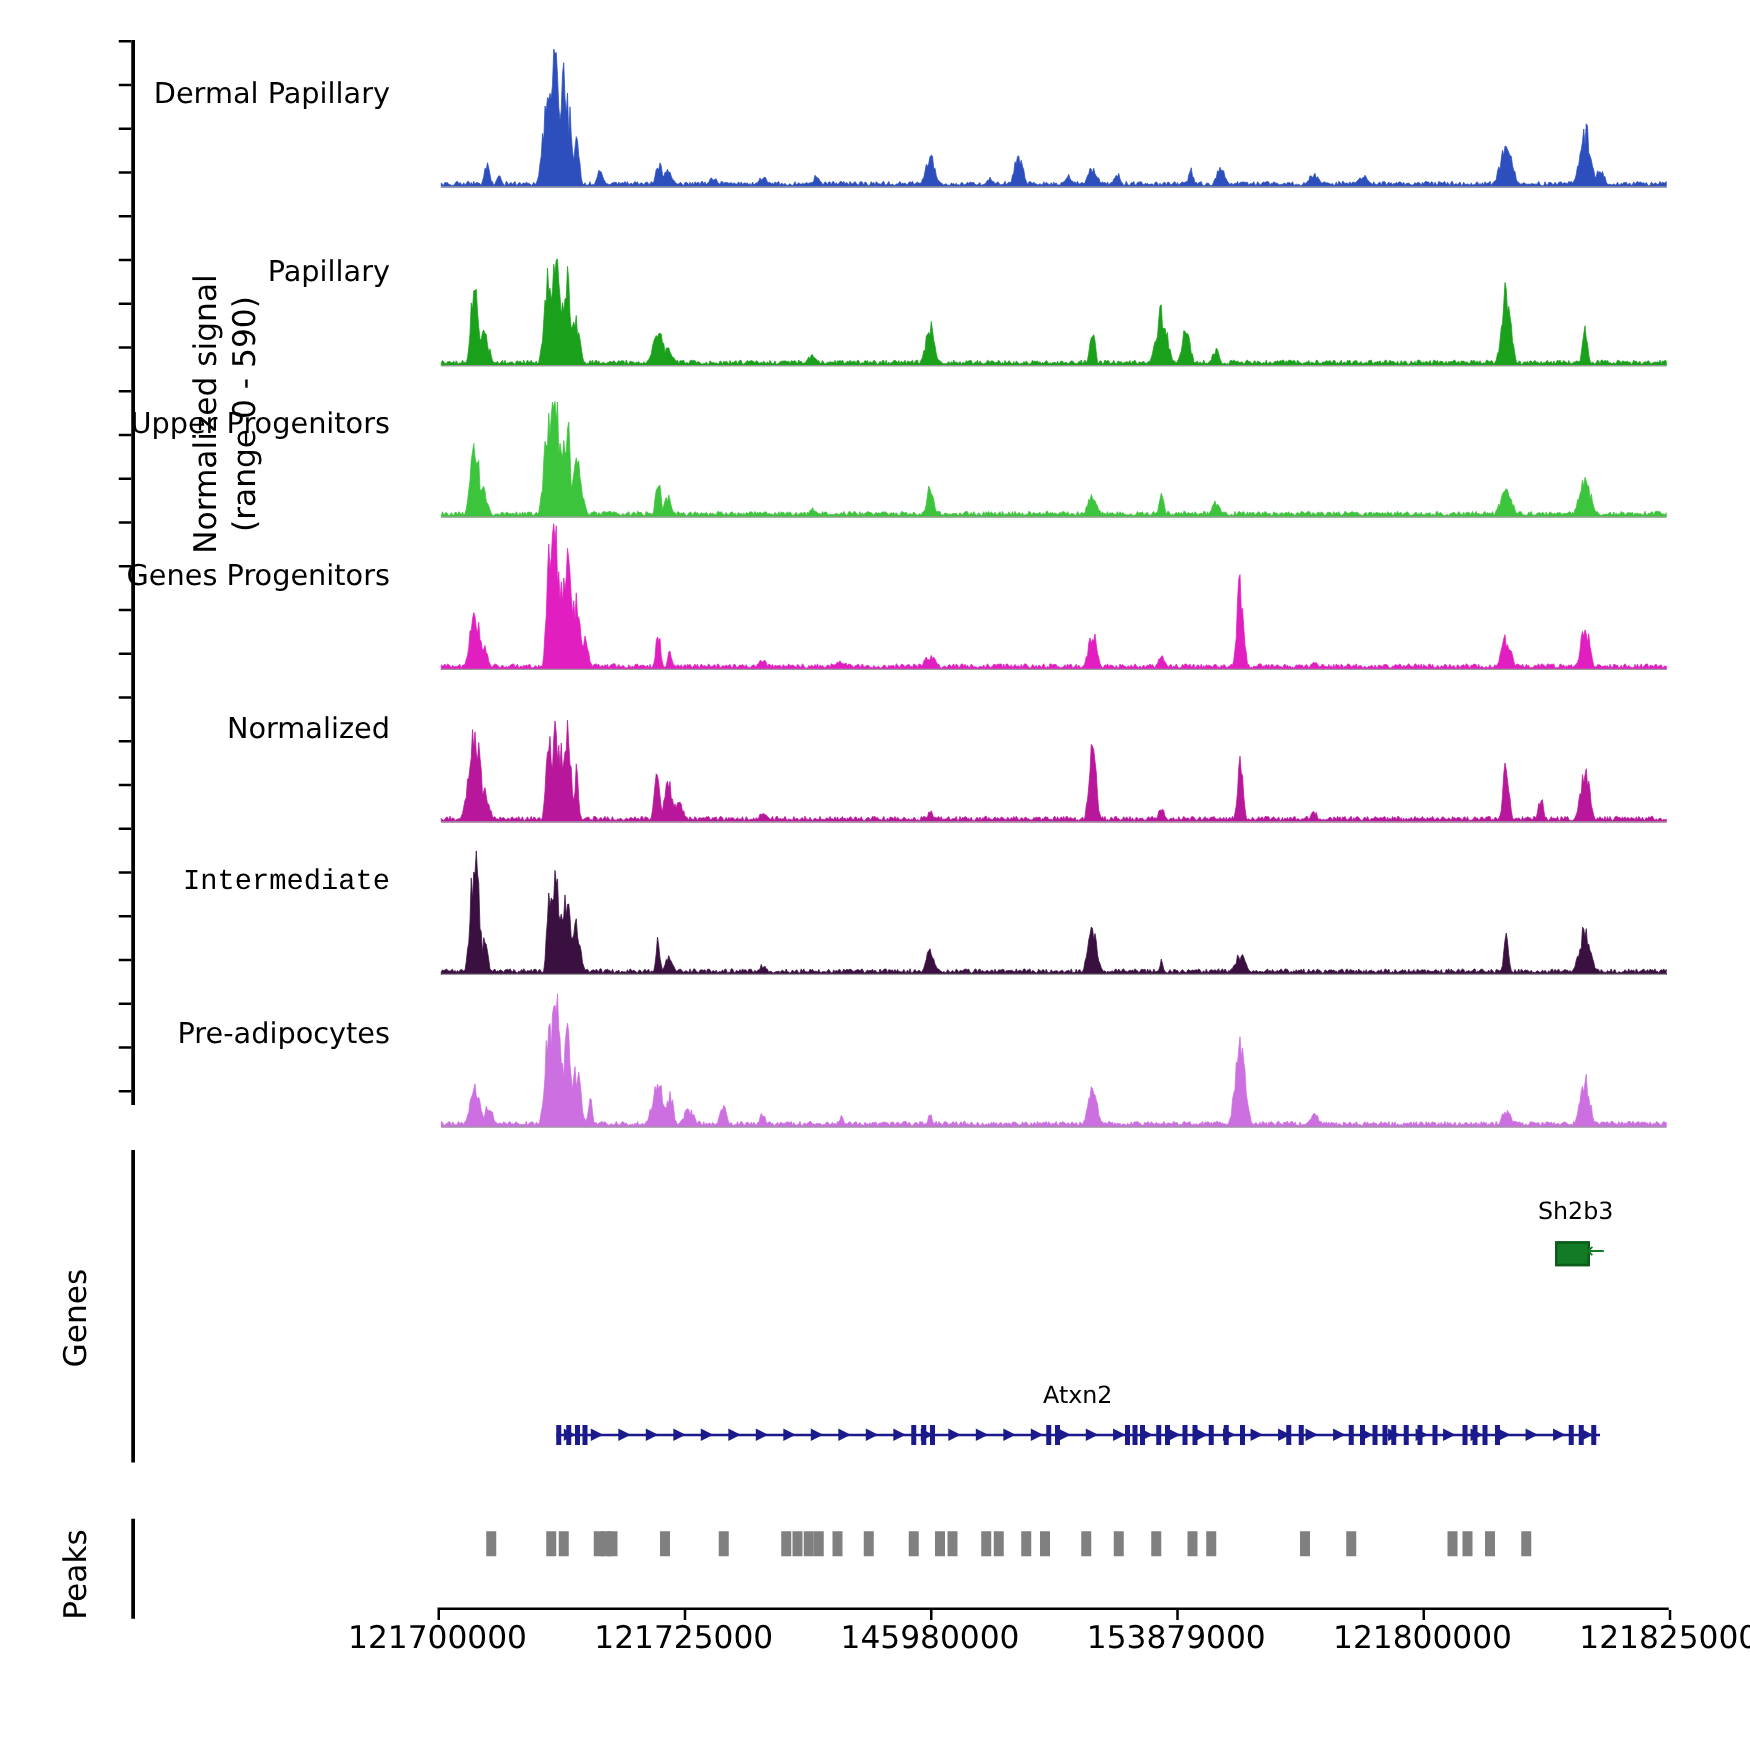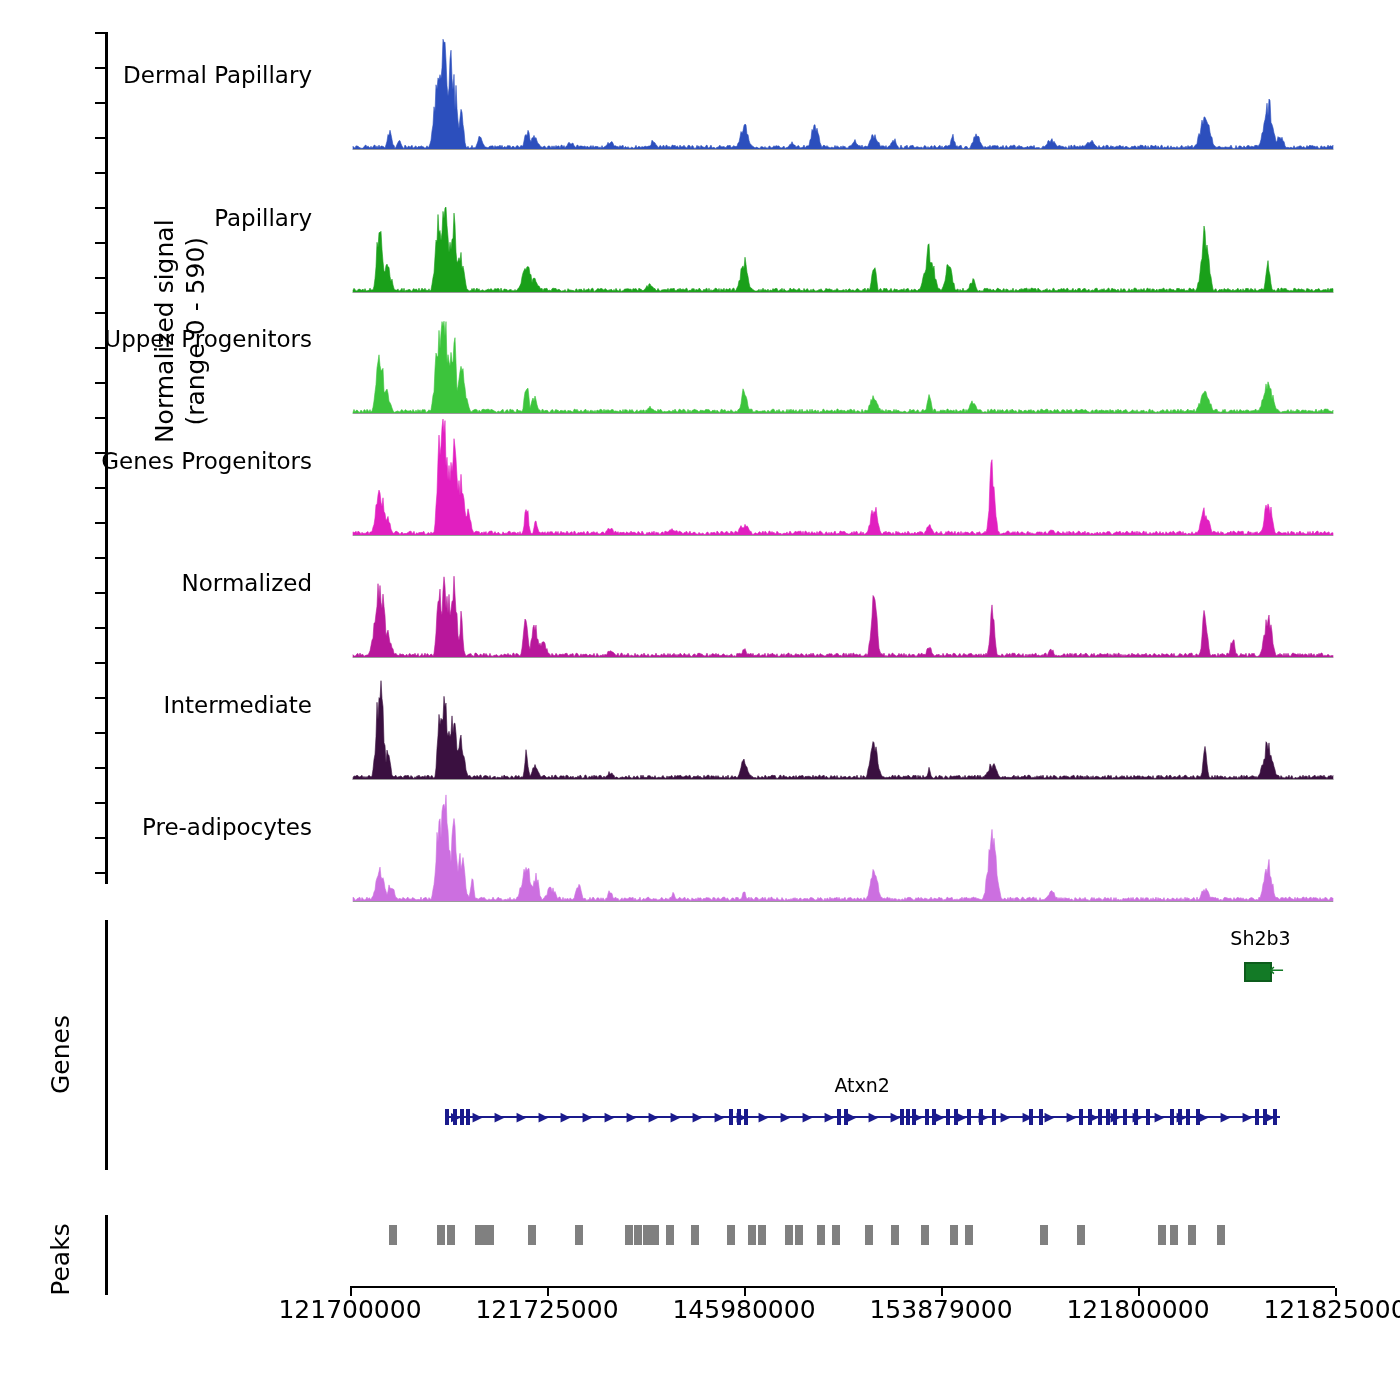--- a/index.html
+++ b/index.html
@@ -93,21 +93,21 @@
     left: 0;
     bottom: 0;
     width: 985px;
     height: 118px;
   }
 
   
   #genes-panel {
     position: absolute;
     left: 350px;
-    top: 884px;
+    top: 915px;
     width: 985px;
     height: 255px;
   }
   .gene-label {
     position: absolute;
     font-size: 19px;
     white-space: nowrap;
     transform: translateX(-50%);
   }
   .gene-body-green {
@@ -245,21 +245,21 @@
         <div class="track-baseline" style="left: 2.955px; width: 980.075px;"></div>
       </div>
       <div class="track" style="top: 540px;">
         <div class="track-label" style="top: 30px;">Normalized</div>
         <svg class="track-canvas" viewBox="0 0 985 118" preserveAspectRatio="none">
           <path d="M3,118 L3,114.7 L4,116.0 L5,116.1 L6,115.4 L7,113.8 L8,113.6 L9,116.0 L10,113.0 L11,115.3 L12,114.4 L13,114.5 L14,116.5 L15,115.6 L16,115.3 L17,114.9 L18,114.9 L19,113.1 L20,110.8 L21,105.6 L22,100.2 L23,98.2 L24,83.1 L25,82.7 L26,73.6 L27,66.2 L28,43.7 L29,59.2 L30,45.5 L31,62.3 L32,68.2 L33,54.1 L34,66.3 L35,75.8 L36,96.1 L37,92.8 L38,90.1 L39,96.8 L40,103.2 L41,103.2 L42,107.9 L43,108.7 L44,113.6 L45,113.9 L46,113.3 L47,115.3 L48,115.0 L49,115.8 L50,113.5 L51,114.6 L52,114.4 L53,114.0 L54,115.0 L55,116.1 L56,114.7 L57,114.5 L58,116.4 L59,114.0 L60,113.5 L61,115.0 L62,115.1 L63,114.0 L64,114.9 L65,113.2 L66,115.6 L67,115.3 L68,113.4 L69,116.5 L70,116.0 L71,115.3 L72,113.4 L73,116.0 L74,115.2 L75,113.1 L76,116.0 L77,113.7 L78,114.0 L79,116.0 L80,115.1 L81,114.0 L82,114.5 L83,116.3 L84,113.3 L85,104.6 L86,92.9 L87,72.5 L88,61.8 L89,60.3 L90,49.1 L91,70.4 L92,74.7 L93,50.6 L94,36.8 L95,46.4 L96,68.5 L97,56.3 L98,73.3 L99,54.4 L100,75.5 L101,69.7 L102,61.5 L103,60.2 L104,36.2 L105,55.0 L106,71.7 L107,73.8 L108,95.3 L109,100.3 L110,93.5 L111,71.1 L112,80.2 L113,99.0 L114,110.5 L115,113.8 L116,116.2 L117,115.2 L118,114.8 L119,113.9 L120,113.9 L121,113.6 L122,115.9 L123,115.5 L124,116.5 L125,113.1 L126,113.1 L127,113.8 L128,115.3 L129,116.1 L130,114.3 L131,114.1 L132,115.8 L133,114.5 L134,113.1 L135,115.5 L136,113.4 L137,114.7 L138,116.2 L139,115.8 L140,113.3 L141,116.2 L142,115.8 L143,116.4 L144,115.0 L145,115.6 L146,114.7 L147,114.8 L148,115.9 L149,116.3 L150,115.6 L151,114.4 L152,115.0 L153,115.5 L154,114.2 L155,114.1 L156,114.8 L157,114.9 L158,113.3 L159,115.2 L160,114.8 L161,114.9 L162,115.9 L163,113.1 L164,113.3 L165,116.1 L166,113.5 L167,113.7 L168,114.1 L169,115.6 L170,116.0 L171,113.8 L172,108.1 L173,98.3 L174,88.0 L175,79.0 L176,80.6 L177,86.6 L178,96.8 L179,105.7 L180,109.2 L181,100.7 L182,97.8 L183,87.5 L184,85.0 L185,90.6 L186,85.1 L187,99.0 L188,99.2 L189,105.3 L190,103.1 L191,106.3 L192,102.3 L193,102.0 L194,101.7 L195,103.4 L196,109.5 L197,108.5 L198,113.1 L199,113.3 L200,114.4 L201,116.2 L202,113.3 L203,114.8 L204,115.6 L205,115.5 L206,113.3 L207,114.5 L208,116.3 L209,114.5 L210,114.1 L211,114.6 L212,114.4 L213,113.9 L214,114.7 L215,113.5 L216,113.5 L217,113.2 L218,115.5 L219,115.7 L220,114.2 L221,114.4 L222,114.0 L223,113.5 L224,116.4 L225,115.2 L226,113.3 L227,113.3 L228,114.2 L229,116.3 L230,115.8 L231,113.8 L232,115.8 L233,114.0 L234,114.7 L235,114.3 L236,114.1 L237,114.5 L238,116.0 L239,115.1 L240,114.1 L241,115.6 L242,114.9 L243,115.6 L244,113.3 L245,116.3 L246,116.2 L247,113.3 L248,114.8 L249,116.4 L250,115.3 L251,115.4 L252,115.5 L253,114.2 L254,116.1 L255,114.1 L256,115.2 L257,114.3 L258,111.2 L259,111.6 L260,111.2 L261,110.7 L262,112.0 L263,112.0 L264,113.3 L265,114.1 L266,115.4 L267,115.1 L268,113.1 L269,116.2 L270,115.5 L271,113.2 L272,113.1 L273,115.8 L274,114.5 L275,115.4 L276,115.0 L277,115.0 L278,113.1 L279,115.1 L280,116.4 L281,114.9 L282,115.5 L283,115.7 L284,116.3 L285,113.2 L286,115.4 L287,114.9 L288,114.6 L289,116.4 L290,115.7 L291,114.5 L292,114.1 L293,116.1 L294,113.0 L295,115.3 L296,115.3 L297,116.0 L298,113.8 L299,115.8 L300,116.4 L301,115.3 L302,114.4 L303,115.1 L304,115.6 L305,115.6 L306,113.1 L307,115.7 L308,115.3 L309,115.6 L310,115.9 L311,114.4 L312,114.3 L313,115.5 L314,113.2 L315,115.2 L316,114.9 L317,115.6 L318,113.4 L319,115.7 L320,113.6 L321,115.8 L322,114.8 L323,114.7 L324,113.2 L325,115.5 L326,114.3 L327,116.2 L328,114.2 L329,115.3 L330,113.3 L331,113.9 L332,115.3 L333,115.7 L334,113.5 L335,113.8 L336,115.8 L337,114.4 L338,115.4 L339,113.4 L340,115.6 L341,116.3 L342,116.5 L343,114.7 L344,114.2 L345,113.9 L346,115.9 L347,115.1 L348,113.1 L349,113.6 L350,113.1 L351,114.6 L352,113.8 L353,115.6 L354,115.4 L355,116.2 L356,115.2 L357,113.1 L358,116.0 L359,116.2 L360,114.5 L361,115.7 L362,113.7 L363,113.8 L364,114.2 L365,115.0 L366,113.2 L367,115.5 L368,113.8 L369,114.7 L370,115.7 L371,115.5 L372,115.3 L373,113.8 L374,114.3 L375,115.2 L376,115.8 L377,114.7 L378,116.4 L379,115.1 L380,116.0 L381,113.9 L382,114.4 L383,116.5 L384,115.5 L385,116.2 L386,116.3 L387,113.2 L388,114.1 L389,113.2 L390,113.5 L391,113.9 L392,113.6 L393,109.6 L394,110.1 L395,108.6 L396,111.3 L397,114.4 L398,113.5 L399,114.3 L400,114.0 L401,113.2 L402,114.9 L403,113.3 L404,115.9 L405,115.1 L406,115.4 L407,115.0 L408,114.4 L409,113.2 L410,116.0 L411,115.5 L412,114.9 L413,114.8 L414,115.2 L415,113.2 L416,116.4 L417,116.1 L418,113.2 L419,115.5 L420,114.0 L421,114.4 L422,113.3 L423,113.6 L424,115.1 L425,114.6 L426,115.7 L427,113.7 L428,116.4 L429,116.3 L430,116.1 L431,114.4 L432,113.8 L433,115.8 L434,113.6 L435,116.4 L436,114.3 L437,114.5 L438,113.1 L439,113.0 L440,116.0 L441,113.8 L442,115.2 L443,115.4 L444,115.7 L445,114.6 L446,113.5 L447,114.9 L448,114.2 L449,114.8 L450,115.4 L451,113.5 L452,114.1 L453,114.5 L454,115.5 L455,116.2 L456,113.8 L457,114.5 L458,116.1 L459,114.0 L460,115.2 L461,113.2 L462,115.2 L463,113.0 L464,114.6 L465,116.2 L466,115.8 L467,114.2 L468,114.4 L469,115.9 L470,113.7 L471,113.9 L472,115.3 L473,114.8 L474,115.9 L475,115.9 L476,115.8 L477,114.0 L478,114.7 L479,113.6 L480,114.1 L481,113.8 L482,113.9 L483,116.3 L484,114.7 L485,115.2 L486,113.4 L487,113.7 L488,113.6 L489,115.5 L490,115.6 L491,115.2 L492,116.5 L493,113.6 L494,113.1 L495,115.9 L496,113.3 L497,115.6 L498,114.9 L499,113.4 L500,115.0 L501,113.1 L502,115.9 L503,113.0 L504,113.4 L505,115.3 L506,114.0 L507,114.4 L508,114.9 L509,115.2 L510,113.8 L511,116.3 L512,115.7 L513,116.3 L514,115.6 L515,114.8 L516,113.6 L517,115.7 L518,113.5 L519,104.3 L520,100.0 L521,89.1 L522,77.0 L523,55.5 L524,56.9 L525,60.1 L526,69.1 L527,77.8 L528,95.6 L529,108.3 L530,111.5 L531,114.2 L532,113.4 L533,115.2 L534,113.1 L535,116.4 L536,115.3 L537,116.4 L538,115.4 L539,113.5 L540,114.5 L541,115.5 L542,113.2 L543,113.2 L544,115.0 L545,114.8 L546,116.3 L547,115.7 L548,115.3 L549,113.3 L550,115.6 L551,113.7 L552,114.2 L553,115.7 L554,113.2 L555,116.1 L556,114.2 L557,116.3 L558,115.9 L559,113.7 L560,114.4 L561,116.0 L562,114.4 L563,114.8 L564,114.3 L565,115.7 L566,116.4 L567,115.7 L568,114.2 L569,113.3 L570,115.2 L571,113.6 L572,113.2 L573,114.8 L574,114.1 L575,114.7 L576,113.6 L577,109.0 L578,108.0 L579,108.4 L580,107.3 L581,108.4 L582,113.2 L583,114.0 L584,115.6 L585,116.1 L586,114.9 L587,114.5 L588,115.0 L589,114.1 L590,116.3 L591,115.0 L592,116.4 L593,113.3 L594,115.2 L595,116.2 L596,114.8 L597,113.1 L598,114.4 L599,114.8 L600,114.4 L601,114.6 L602,116.5 L603,113.5 L604,113.2 L605,113.8 L606,114.7 L607,116.3 L608,115.8 L609,114.3 L610,113.4 L611,115.8 L612,116.0 L613,114.5 L614,113.3 L615,114.7 L616,114.6 L617,115.5 L618,114.4 L619,113.8 L620,113.8 L621,113.2 L622,114.1 L623,115.4 L624,114.9 L625,115.4 L626,113.9 L627,115.1 L628,115.3 L629,113.8 L630,116.1 L631,113.7 L632,116.0 L633,114.6 L634,113.9 L635,115.5 L636,113.1 L637,115.0 L638,110.2 L639,104.5 L640,94.1 L641,74.0 L642,64.9 L643,78.3 L644,80.3 L645,96.9 L646,106.8 L647,114.0 L648,115.6 L649,115.0 L650,115.9 L651,115.8 L652,113.8 L653,114.8 L654,116.4 L655,115.3 L656,114.9 L657,113.3 L658,115.1 L659,113.9 L660,113.6 L661,115.9 L662,113.2 L663,113.3 L664,113.3 L665,113.4 L666,116.1 L667,114.8 L668,114.2 L669,113.4 L670,114.9 L671,115.3 L672,115.2 L673,113.5 L674,116.5 L675,115.9 L676,114.0 L677,116.4 L678,114.3 L679,115.4 L680,113.9 L681,116.1 L682,113.7 L683,114.3 L684,115.1 L685,113.6 L686,113.2 L687,116.1 L688,114.9 L689,115.2 L690,116.1 L691,115.6 L692,114.6 L693,115.4 L694,114.2 L695,113.1 L696,113.3 L697,115.9 L698,114.0 L699,111.4 L700,109.6 L701,109.2 L702,111.5 L703,109.9 L704,113.8 L705,115.7 L706,114.9 L707,115.7 L708,115.9 L709,115.2 L710,116.3 L711,115.4 L712,115.6 L713,114.4 L714,113.7 L715,114.2 L716,116.5 L717,113.7 L718,113.9 L719,115.7 L720,113.0 L721,114.8 L722,113.4 L723,116.3 L724,113.7 L725,114.2 L726,113.1 L727,115.5 L728,115.8 L729,115.1 L730,113.9 L731,113.0 L732,116.5 L733,114.1 L734,115.5 L735,113.6 L736,113.3 L737,113.9 L738,115.4 L739,116.2 L740,116.4 L741,114.3 L742,113.7 L743,115.4 L744,113.2 L745,115.4 L746,116.3 L747,114.7 L748,114.8 L749,115.0 L750,113.2 L751,114.1 L752,114.2 L753,114.8 L754,114.2 L755,114.2 L756,114.5 L757,113.5 L758,113.4 L759,116.5 L760,113.7 L761,115.6 L762,114.5 L763,116.2 L764,113.2 L765,114.7 L766,113.6 L767,116.0 L768,113.4 L769,113.0 L770,115.7 L771,114.1 L772,116.4 L773,114.5 L774,116.4 L775,114.4 L776,115.7 L777,114.9 L778,115.1 L779,113.8 L780,115.9 L781,115.0 L782,113.1 L783,114.7 L784,114.1 L785,115.1 L786,114.9 L787,114.7 L788,113.2 L789,115.0 L790,114.9 L791,115.5 L792,113.9 L793,115.1 L794,114.1 L795,114.8 L796,113.1 L797,114.9 L798,115.7 L799,114.8 L800,114.0 L801,115.0 L802,116.2 L803,114.7 L804,113.4 L805,113.9 L806,114.8 L807,115.5 L808,115.1 L809,114.2 L810,115.2 L811,116.1 L812,113.3 L813,114.5 L814,114.1 L815,115.3 L816,113.9 L817,114.0 L818,114.3 L819,115.3 L820,116.0 L821,113.7 L822,113.5 L823,115.7 L824,113.3 L825,116.3 L826,116.0 L827,116.2 L828,115.7 L829,114.4 L830,113.3 L831,114.5 L832,114.3 L833,116.2 L834,115.1 L835,113.5 L836,113.7 L837,115.4 L838,115.1 L839,113.6 L840,113.5 L841,113.2 L842,113.1 L843,116.3 L844,115.1 L845,116.4 L846,113.9 L847,114.2 L848,115.6 L849,114.6 L850,112.4 L851,108.4 L852,96.1 L853,78.9 L854,70.4 L855,75.8 L856,84.5 L857,92.7 L858,98.4 L859,108.3 L860,114.0 L861,115.8 L862,114.8 L863,114.5 L864,115.0 L865,114.1 L866,115.4 L867,116.4 L868,113.2 L869,115.9 L870,114.3 L871,114.5 L872,113.4 L873,114.0 L874,114.4 L875,114.9 L876,116.1 L877,113.1 L878,113.5 L879,114.2 L880,109.6 L881,102.6 L882,103.8 L883,100.5 L884,99.7 L885,108.1 L886,113.9 L887,113.6 L888,115.9 L889,116.3 L890,115.1 L891,113.3 L892,114.7 L893,114.4 L894,114.9 L895,114.9 L896,113.2 L897,116.4 L898,116.3 L899,113.2 L900,114.3 L901,115.3 L902,113.1 L903,114.3 L904,113.1 L905,115.4 L906,116.3 L907,116.5 L908,116.3 L909,115.8 L910,114.2 L911,111.7 L912,108.8 L913,100.8 L914,94.9 L915,95.4 L916,79.7 L917,86.5 L918,80.1 L919,75.0 L920,88.7 L921,84.8 L922,91.9 L923,103.8 L924,107.9 L925,112.1 L926,115.4 L927,115.8 L928,114.2 L929,115.0 L930,113.3 L931,114.9 L932,114.3 L933,116.2 L934,113.2 L935,116.3 L936,113.3 L937,115.9 L938,113.2 L939,115.5 L940,116.3 L941,115.7 L942,113.6 L943,113.0 L944,113.5 L945,114.1 L946,114.0 L947,115.1 L948,113.5 L949,115.4 L950,113.4 L951,115.3 L952,113.9 L953,114.3 L954,115.5 L955,113.7 L956,114.6 L957,114.4 L958,116.1 L959,113.4 L960,115.8 L961,113.1 L962,114.5 L963,115.6 L964,113.8 L965,115.9 L966,116.2 L967,114.0 L968,115.2 L969,113.3 L970,114.4 L971,113.1 L972,113.0 L973,115.1 L974,116.3 L975,114.9 L976,116.3 L977,115.0 L978,114.5 L979,114.9 L980,116.5 L981,115.3 L982,116.1 L983,115.3 L983,118 Z" fill="#b8179b" stroke="#b8179b" stroke-width="0.6"></path>
         </svg>
         <div class="track-baseline" style="left: 2.955px; width: 980.075px;"></div>
       </div>
       <div class="track" style="top: 662px;">
-        <div class="track-label" style="top: 30px;">Intermediate</div>
+        <div class="track-label" style="top: 30px; font-family: Liberation Mono, monospace;">Intermediate</div>
         <svg class="track-canvas" viewBox="0 0 985 118" preserveAspectRatio="none">
           <path d="M3,118 L3,115.7 L4,113.9 L5,114.3 L6,114.1 L7,113.1 L8,114.0 L9,114.7 L10,115.0 L11,114.1 L12,113.3 L13,115.7 L14,114.3 L15,115.9 L16,114.4 L17,115.8 L18,114.1 L19,113.5 L20,113.9 L21,114.9 L22,114.0 L23,107.5 L24,97.5 L25,92.2 L26,74.6 L27,40.3 L28,57.6 L29,35.6 L30,37.1 L31,18.7 L32,36.6 L33,44.7 L34,80.7 L35,83.5 L36,100.7 L37,88.1 L38,92.3 L39,93.5 L40,99.3 L41,105.5 L42,113.5 L43,114.0 L44,115.1 L45,113.8 L46,113.4 L47,115.6 L48,114.6 L49,115.2 L50,113.9 L51,114.2 L52,114.8 L53,116.0 L54,114.0 L55,113.7 L56,113.4 L57,114.1 L58,113.0 L59,114.6 L60,115.8 L61,113.5 L62,114.6 L63,115.5 L64,116.5 L65,114.7 L66,115.7 L67,113.7 L68,114.5 L69,113.0 L70,114.8 L71,115.3 L72,114.3 L73,114.8 L74,114.7 L75,113.5 L76,115.7 L77,113.6 L78,113.4 L79,113.7 L80,116.1 L81,114.1 L82,113.5 L83,115.6 L84,116.2 L85,114.3 L86,105.9 L87,86.4 L88,73.7 L89,52.4 L90,62.7 L91,56.3 L92,58.5 L93,56.7 L94,34.3 L95,44.9 L96,41.1 L97,70.1 L98,73.7 L99,69.3 L100,74.7 L101,71.6 L102,53.9 L103,70.8 L104,61.4 L105,61.2 L106,71.8 L107,88.4 L108,88.5 L109,86.0 L110,76.8 L111,73.0 L112,87.0 L113,93.1 L114,94.5 L115,99.2 L116,108.1 L117,111.0 L118,114.0 L119,113.8 L120,113.4 L121,114.9 L122,116.0 L123,114.5 L124,114.1 L125,113.8 L126,114.9 L127,113.3 L128,114.3 L129,115.3 L130,113.0 L131,113.2 L132,116.3 L133,115.5 L134,113.8 L135,113.9 L136,113.3 L137,114.3 L138,114.3 L139,115.9 L140,113.4 L141,116.0 L142,116.3 L143,114.8 L144,115.0 L145,114.0 L146,116.4 L147,115.2 L148,115.2 L149,115.6 L150,115.4 L151,116.1 L152,113.7 L153,115.9 L154,113.1 L155,113.8 L156,115.0 L157,113.9 L158,115.0 L159,115.6 L160,116.4 L161,114.4 L162,113.9 L163,115.2 L164,116.2 L165,114.3 L166,113.3 L167,115.1 L168,114.2 L169,113.5 L170,116.3 L171,114.7 L172,115.2 L173,114.8 L174,109.3 L175,100.6 L176,87.7 L177,94.8 L178,104.4 L179,109.5 L180,113.9 L181,112.4 L182,109.8 L183,105.6 L184,106.3 L185,102.5 L186,105.6 L187,107.0 L188,109.3 L189,111.0 L190,113.2 L191,115.0 L192,114.5 L193,113.8 L194,113.2 L195,113.8 L196,115.1 L197,115.8 L198,114.9 L199,114.6 L200,115.3 L201,116.0 L202,113.1 L203,115.7 L204,115.1 L205,113.1 L206,113.3 L207,115.1 L208,115.6 L209,116.1 L210,114.1 L211,113.8 L212,114.1 L213,114.2 L214,113.8 L215,116.3 L216,113.3 L217,113.4 L218,113.8 L219,116.0 L220,114.7 L221,114.6 L222,115.5 L223,114.1 L224,116.2 L225,115.6 L226,115.1 L227,115.8 L228,113.8 L229,115.6 L230,113.1 L231,113.8 L232,116.5 L233,115.8 L234,115.9 L235,113.0 L236,113.2 L237,115.4 L238,116.4 L239,114.4 L240,114.8 L241,115.3 L242,113.6 L243,115.5 L244,113.1 L245,114.4 L246,113.7 L247,114.2 L248,116.0 L249,113.6 L250,113.4 L251,113.4 L252,115.6 L253,115.7 L254,114.1 L255,115.5 L256,114.4 L257,113.8 L258,113.2 L259,109.5 L260,112.3 L261,111.6 L262,110.9 L263,113.1 L264,113.3 L265,115.9 L266,115.0 L267,115.1 L268,116.0 L269,116.3 L270,115.7 L271,115.2 L272,115.2 L273,114.8 L274,116.1 L275,114.7 L276,114.2 L277,115.0 L278,115.7 L279,113.2 L280,115.6 L281,115.6 L282,116.5 L283,115.6 L284,113.9 L285,115.4 L286,115.6 L287,113.8 L288,114.5 L289,116.5 L290,116.2 L291,113.1 L292,115.2 L293,113.1 L294,115.4 L295,115.3 L296,115.6 L297,115.5 L298,113.4 L299,114.1 L300,113.5 L301,115.0 L302,115.2 L303,114.8 L304,115.8 L305,113.6 L306,115.7 L307,116.2 L308,115.1 L309,115.4 L310,115.3 L311,115.9 L312,114.5 L313,113.4 L314,115.2 L315,116.1 L316,116.2 L317,113.9 L318,115.7 L319,114.1 L320,115.2 L321,113.7 L322,113.7 L323,115.7 L324,115.6 L325,113.2 L326,114.7 L327,113.8 L328,113.6 L329,113.9 L330,113.3 L331,113.6 L332,114.8 L333,115.1 L334,114.7 L335,114.2 L336,113.6 L337,113.9 L338,114.7 L339,113.4 L340,113.3 L341,115.7 L342,116.3 L343,114.9 L344,114.0 L345,114.8 L346,114.4 L347,114.4 L348,113.3 L349,115.3 L350,114.0 L351,115.4 L352,115.8 L353,116.3 L354,113.2 L355,114.9 L356,115.0 L357,113.5 L358,113.2 L359,113.3 L360,116.2 L361,113.8 L362,113.9 L363,114.3 L364,113.9 L365,115.6 L366,113.6 L367,115.6 L368,113.6 L369,115.2 L370,115.4 L371,115.4 L372,115.7 L373,113.5 L374,115.5 L375,116.1 L376,114.0 L377,116.1 L378,113.0 L379,116.3 L380,116.2 L381,114.7 L382,113.5 L383,115.3 L384,115.1 L385,114.2 L386,114.7 L387,116.0 L388,114.6 L389,112.5 L390,109.1 L391,105.5 L392,99.9 L393,98.5 L394,97.0 L395,101.8 L396,104.1 L397,105.3 L398,109.3 L399,111.2 L400,113.2 L401,113.2 L402,114.7 L403,114.8 L404,116.0 L405,115.2 L406,116.0 L407,116.2 L408,113.7 L409,114.8 L410,116.0 L411,115.4 L412,114.3 L413,115.3 L414,115.9 L415,113.2 L416,114.1 L417,116.2 L418,114.4 L419,114.5 L420,114.8 L421,113.7 L422,113.3 L423,113.3 L424,113.8 L425,113.3 L426,115.7 L427,116.4 L428,116.1 L429,114.9 L430,113.1 L431,113.5 L432,116.0 L433,113.7 L434,113.2 L435,115.3 L436,114.2 L437,115.2 L438,115.7 L439,114.6 L440,114.2 L441,115.3 L442,115.6 L443,114.0 L444,114.1 L445,115.9 L446,113.4 L447,115.6 L448,115.3 L449,113.8 L450,114.1 L451,113.9 L452,113.5 L453,113.6 L454,115.9 L455,114.5 L456,114.5 L457,114.4 L458,114.3 L459,114.2 L460,114.5 L461,115.1 L462,115.6 L463,113.1 L464,115.4 L465,114.5 L466,114.0 L467,114.9 L468,115.0 L469,113.2 L470,113.2 L471,115.5 L472,113.9 L473,113.9 L474,113.1 L475,116.1 L476,114.3 L477,114.7 L478,115.7 L479,116.5 L480,115.3 L481,113.4 L482,114.5 L483,115.2 L484,113.8 L485,113.9 L486,116.1 L487,113.4 L488,115.7 L489,116.1 L490,115.9 L491,113.7 L492,115.4 L493,115.1 L494,114.8 L495,114.5 L496,114.7 L497,115.9 L498,115.0 L499,114.5 L500,114.1 L501,115.9 L502,115.8 L503,114.8 L504,114.6 L505,114.2 L506,115.8 L507,113.1 L508,116.1 L509,115.8 L510,116.2 L511,113.3 L512,116.4 L513,113.9 L514,113.9 L515,115.8 L516,115.4 L517,113.0 L518,107.0 L519,103.8 L520,97.9 L521,89.9 L522,85.6 L523,79.6 L524,80.7 L525,89.6 L526,84.8 L527,90.9 L528,101.6 L529,106.8 L530,108.9 L531,112.2 L532,113.9 L533,115.1 L534,114.6 L535,116.1 L536,115.2 L537,115.4 L538,115.6 L539,115.1 L540,114.7 L541,115.8 L542,113.6 L543,113.3 L544,115.3 L545,113.2 L546,114.8 L547,115.4 L548,113.5 L549,113.1 L550,114.9 L551,115.0 L552,115.6 L553,114.5 L554,114.0 L555,114.8 L556,113.8 L557,115.1 L558,113.0 L559,114.1 L560,114.6 L561,116.0 L562,115.2 L563,113.4 L564,113.6 L565,113.8 L566,113.3 L567,116.4 L568,113.2 L569,115.3 L570,113.6 L571,115.2 L572,116.2 L573,113.2 L574,115.3 L575,115.3 L576,114.8 L577,114.1 L578,111.0 L579,105.3 L580,109.1 L581,113.4 L582,115.1 L583,116.0 L584,116.3 L585,115.2 L586,113.7 L587,115.3 L588,116.1 L589,113.6 L590,113.6 L591,114.4 L592,114.2 L593,116.0 L594,116.4 L595,114.4 L596,113.7 L597,114.9 L598,115.7 L599,116.4 L600,114.2 L601,113.6 L602,114.8 L603,114.6 L604,114.0 L605,114.3 L606,114.1 L607,113.8 L608,114.1 L609,113.2 L610,113.9 L611,115.9 L612,115.7 L613,114.6 L614,116.3 L615,113.3 L616,115.7 L617,115.7 L618,114.1 L619,113.8 L620,114.1 L621,114.6 L622,113.6 L623,114.9 L624,114.1 L625,113.0 L626,116.0 L627,113.9 L628,113.1 L629,115.1 L630,113.2 L631,114.7 L632,116.1 L633,114.4 L634,115.0 L635,113.1 L636,112.7 L637,110.5 L638,109.5 L639,109.0 L640,101.9 L641,103.7 L642,106.4 L643,103.0 L644,101.6 L645,103.7 L646,106.9 L647,108.9 L648,111.9 L649,114.0 L650,114.9 L651,115.8 L652,115.0 L653,114.5 L654,115.4 L655,114.1 L656,115.3 L657,115.6 L658,115.0 L659,115.6 L660,115.2 L661,115.8 L662,115.0 L663,114.2 L664,113.1 L665,115.4 L666,114.1 L667,115.7 L668,113.6 L669,115.2 L670,115.6 L671,115.1 L672,114.3 L673,115.0 L674,114.0 L675,113.1 L676,115.0 L677,115.1 L678,113.1 L679,113.3 L680,113.5 L681,115.1 L682,116.2 L683,114.9 L684,115.9 L685,114.5 L686,115.7 L687,113.7 L688,115.5 L689,114.0 L690,114.8 L691,113.4 L692,115.2 L693,113.1 L694,116.1 L695,116.1 L696,115.6 L697,113.3 L698,115.2 L699,115.5 L700,114.2 L701,113.7 L702,115.9 L703,114.6 L704,113.1 L705,114.2 L706,114.3 L707,115.5 L708,116.4 L709,116.1 L710,114.0 L711,114.4 L712,115.4 L713,114.0 L714,114.1 L715,113.8 L716,114.4 L717,113.9 L718,115.1 L719,114.7 L720,116.3 L721,114.3 L722,114.2 L723,113.5 L724,113.3 L725,115.6 L726,116.2 L727,113.5 L728,113.4 L729,115.9 L730,113.7 L731,113.9 L732,114.6 L733,114.2 L734,116.1 L735,114.1 L736,116.0 L737,113.2 L738,114.8 L739,114.6 L740,116.4 L741,114.3 L742,115.9 L743,113.7 L744,116.3 L745,114.7 L746,114.6 L747,114.0 L748,114.9 L749,114.8 L750,115.8 L751,116.0 L752,114.7 L753,114.4 L754,115.2 L755,113.6 L756,116.0 L757,115.6 L758,113.1 L759,113.7 L760,114.6 L761,113.3 L762,116.1 L763,116.2 L764,115.1 L765,116.3 L766,113.6 L767,114.5 L768,115.9 L769,115.5 L770,114.8 L771,114.7 L772,113.5 L773,115.0 L774,113.8 L775,115.3 L776,116.2 L777,113.3 L778,115.6 L779,114.9 L780,115.3 L781,113.7 L782,115.4 L783,115.7 L784,113.2 L785,114.3 L786,115.0 L787,114.1 L788,113.7 L789,114.2 L790,113.8 L791,116.2 L792,114.0 L793,114.4 L794,115.1 L795,115.2 L796,115.0 L797,115.2 L798,114.0 L799,113.7 L800,115.0 L801,114.6 L802,116.3 L803,113.6 L804,116.4 L805,116.3 L806,116.3 L807,113.6 L808,114.3 L809,113.0 L810,115.7 L811,113.2 L812,114.6 L813,115.0 L814,115.6 L815,115.8 L816,114.0 L817,113.2 L818,115.9 L819,114.0 L820,113.1 L821,113.7 L822,116.2 L823,114.9 L824,115.1 L825,114.1 L826,115.6 L827,115.0 L828,114.7 L829,113.3 L830,113.2 L831,116.4 L832,114.7 L833,115.4 L834,114.0 L835,113.3 L836,113.3 L837,114.4 L838,115.6 L839,115.5 L840,115.6 L841,114.1 L842,116.1 L843,113.4 L844,114.3 L845,115.9 L846,116.3 L847,113.6 L848,113.9 L849,114.4 L850,114.9 L851,113.4 L852,110.4 L853,99.4 L854,90.2 L855,84.4 L856,91.0 L857,101.9 L858,109.5 L859,114.4 L860,115.6 L861,116.2 L862,113.6 L863,115.5 L864,115.7 L865,113.2 L866,116.3 L867,113.3 L868,114.1 L869,115.5 L870,113.9 L871,114.2 L872,114.2 L873,114.9 L874,115.8 L875,114.1 L876,116.0 L877,115.8 L878,116.3 L879,115.1 L880,114.6 L881,115.4 L882,115.8 L883,115.7 L884,113.9 L885,115.7 L886,114.2 L887,115.4 L888,116.4 L889,114.6 L890,115.9 L891,113.5 L892,113.3 L893,115.9 L894,113.4 L895,115.1 L896,114.0 L897,113.3 L898,115.7 L899,115.1 L900,114.9 L901,114.4 L902,113.4 L903,114.3 L904,114.0 L905,115.6 L906,114.3 L907,115.8 L908,114.5 L909,113.0 L910,111.2 L911,106.3 L912,102.9 L913,103.3 L914,97.1 L915,97.2 L916,79.7 L917,81.1 L918,87.6 L919,80.9 L920,94.0 L921,93.2 L922,98.6 L923,100.3 L924,104.6 L925,107.7 L926,112.5 L927,113.1 L928,113.3 L929,113.8 L930,116.2 L931,113.6 L932,114.7 L933,115.9 L934,115.6 L935,116.2 L936,114.4 L937,115.3 L938,115.2 L939,113.1 L940,116.4 L941,114.4 L942,113.6 L943,116.4 L944,116.4 L945,115.4 L946,115.6 L947,116.2 L948,115.4 L949,115.4 L950,113.7 L951,114.8 L952,115.6 L953,113.1 L954,115.4 L955,113.9 L956,114.5 L957,114.0 L958,116.4 L959,113.1 L960,114.7 L961,115.9 L962,115.0 L963,114.6 L964,113.8 L965,113.2 L966,114.9 L967,114.9 L968,113.7 L969,115.2 L970,113.3 L971,114.1 L972,113.8 L973,114.7 L974,113.1 L975,115.3 L976,115.0 L977,116.4 L978,114.5 L979,113.8 L980,114.3 L981,113.1 L982,115.0 L983,113.5 L983,118 Z" fill="#3a1040" stroke="#3a1040" stroke-width="0.6"></path>
         </svg>
         <div class="track-baseline" style="left: 2.955px; width: 980.075px;"></div>
       </div>
       <div class="track" style="top: 784px;">
         <div class="track-label" style="top: 30px;">Pre-adipocytes</div>
         <svg class="track-canvas" viewBox="0 0 985 118" preserveAspectRatio="none">
           <path d="M3,118 L3,113.2 L4,113.9 L5,116.0 L6,116.3 L7,114.7 L8,114.5 L9,113.4 L10,113.5 L11,116.5 L12,113.5 L13,114.7 L14,115.7 L15,116.1 L16,114.7 L17,113.1 L18,115.5 L19,113.8 L20,114.4 L21,115.5 L22,113.3 L23,112.1 L24,108.1 L25,106.1 L26,97.2 L27,94.0 L28,91.7 L29,87.4 L30,83.1 L31,92.7 L32,95.0 L33,93.7 L34,97.6 L35,104.3 L36,107.2 L37,110.7 L38,107.3 L39,100.9 L40,104.1 L41,104.5 L42,104.4 L43,105.1 L44,105.6 L45,110.9 L46,113.8 L47,113.7 L48,115.4 L49,114.6 L50,114.4 L51,115.0 L52,115.2 L53,113.3 L54,114.3 L55,114.8 L56,115.6 L57,113.8 L58,113.2 L59,115.2 L60,114.7 L61,115.5 L62,114.2 L63,113.4 L64,114.6 L65,115.0 L66,115.8 L67,115.6 L68,115.6 L69,115.3 L70,116.0 L71,113.0 L72,116.4 L73,114.9 L74,114.1 L75,113.8 L76,113.3 L77,114.7 L78,116.3 L79,113.6 L80,115.0 L81,115.4 L82,111.9 L83,105.5 L84,100.6 L85,91.0 L86,77.8 L87,48.4 L88,58.2 L89,37.4 L90,34.8 L91,54.1 L92,27.2 L93,21.3 L94,20.2 L95,25.3 L96,10.9 L97,39.0 L98,46.5 L99,66.2 L100,66.7 L101,78.3 L102,52.1 L103,41.4 L104,34.5 L105,42.4 L106,68.0 L107,78.0 L108,87.9 L109,77.6 L110,69.3 L111,85.3 L112,79.9 L113,73.5 L114,81.6 L115,91.4 L116,104.2 L117,109.7 L118,111.1 L119,113.2 L120,108.5 L121,102.2 L122,94.7 L123,95.8 L124,105.4 L125,113.2 L126,114.5 L127,114.0 L128,115.5 L129,114.6 L130,114.0 L131,113.5 L132,113.3 L133,114.3 L134,113.2 L135,114.6 L136,115.4 L137,116.1 L138,115.9 L139,114.7 L140,115.8 L141,115.7 L142,115.5 L143,113.1 L144,115.1 L145,115.9 L146,115.8 L147,114.4 L148,113.3 L149,113.7 L150,115.1 L151,114.2 L152,115.8 L153,116.4 L154,115.5 L155,115.7 L156,115.1 L157,116.3 L158,114.4 L159,116.1 L160,113.2 L161,116.1 L162,115.5 L163,116.0 L164,114.3 L165,116.0 L166,115.2 L167,113.1 L168,113.0 L169,109.7 L170,103.6 L171,104.2 L172,100.7 L173,93.9 L174,85.2 L175,88.8 L176,83.4 L177,87.0 L178,84.8 L179,84.5 L180,97.9 L181,100.8 L182,101.6 L183,103.2 L184,96.7 L185,99.0 L186,89.1 L187,98.9 L188,95.8 L189,103.2 L190,112.0 L191,113.0 L192,116.0 L193,114.7 L194,114.2 L195,112.2 L196,111.4 L197,111.2 L198,105.4 L199,103.5 L200,103.1 L201,103.5 L202,108.1 L203,103.9 L204,108.8 L205,107.5 L206,110.2 L207,113.3 L208,114.8 L209,113.0 L210,113.0 L211,115.3 L212,116.2 L213,113.3 L214,116.4 L215,114.3 L216,115.4 L217,114.7 L218,114.4 L219,116.3 L220,113.9 L221,114.8 L222,115.7 L223,114.7 L224,114.8 L225,110.3 L226,106.8 L227,103.7 L228,104.2 L229,100.3 L230,101.7 L231,106.2 L232,110.3 L233,114.4 L234,114.8 L235,114.0 L236,115.8 L237,116.4 L238,115.5 L239,115.9 L240,113.3 L241,116.1 L242,114.5 L243,113.1 L244,114.0 L245,116.0 L246,116.0 L247,113.9 L248,113.8 L249,114.3 L250,116.1 L251,113.7 L252,115.8 L253,113.8 L254,115.6 L255,116.4 L256,114.0 L257,114.4 L258,109.9 L259,106.7 L260,109.0 L261,109.0 L262,109.4 L263,113.7 L264,114.5 L265,113.5 L266,113.4 L267,115.1 L268,114.2 L269,116.5 L270,115.9 L271,114.9 L272,113.8 L273,116.0 L274,114.2 L275,113.9 L276,114.5 L277,114.9 L278,114.7 L279,113.6 L280,113.6 L281,113.9 L282,114.0 L283,113.2 L284,116.3 L285,114.0 L286,115.8 L287,116.2 L288,115.6 L289,115.3 L290,113.1 L291,116.4 L292,116.3 L293,114.8 L294,114.4 L295,115.4 L296,114.6 L297,113.8 L298,113.0 L299,113.6 L300,115.3 L301,114.8 L302,116.0 L303,114.6 L304,114.8 L305,115.0 L306,114.8 L307,115.4 L308,116.2 L309,115.2 L310,116.0 L311,113.9 L312,113.5 L313,114.8 L314,116.0 L315,114.8 L316,113.9 L317,115.6 L318,114.6 L319,115.9 L320,113.3 L321,113.7 L322,111.9 L323,108.3 L324,109.8 L325,113.0 L326,115.1 L327,115.0 L328,115.2 L329,113.8 L330,113.4 L331,114.6 L332,115.5 L333,114.6 L334,113.6 L335,113.4 L336,116.0 L337,114.7 L338,114.0 L339,115.8 L340,115.8 L341,116.4 L342,113.8 L343,115.1 L344,115.1 L345,115.6 L346,114.2 L347,116.0 L348,113.5 L349,114.6 L350,113.8 L351,114.0 L352,116.5 L353,114.7 L354,114.4 L355,114.7 L356,113.6 L357,113.8 L358,113.8 L359,113.9 L360,114.4 L361,115.3 L362,116.2 L363,113.5 L364,113.7 L365,113.9 L366,116.3 L367,114.6 L368,113.5 L369,114.4 L370,115.2 L371,115.2 L372,113.9 L373,113.2 L374,113.1 L375,113.4 L376,115.8 L377,113.9 L378,114.4 L379,116.3 L380,116.3 L381,115.5 L382,113.9 L383,114.0 L384,114.6 L385,115.7 L386,113.0 L387,114.0 L388,113.3 L389,115.7 L390,114.9 L391,115.1 L392,113.1 L393,108.5 L394,108.1 L395,108.0 L396,112.9 L397,114.7 L398,114.5 L399,113.0 L400,116.0 L401,113.2 L402,114.4 L403,115.0 L404,116.2 L405,114.0 L406,113.1 L407,113.8 L408,114.2 L409,116.4 L410,114.7 L411,115.4 L412,113.6 L413,113.5 L414,115.4 L415,113.2 L416,115.3 L417,116.3 L418,114.4 L419,113.4 L420,115.7 L421,113.1 L422,113.3 L423,115.3 L424,114.7 L425,115.6 L426,115.7 L427,113.4 L428,114.7 L429,115.8 L430,115.9 L431,116.1 L432,113.5 L433,115.1 L434,116.3 L435,116.4 L436,114.2 L437,115.8 L438,116.1 L439,114.9 L440,115.9 L441,114.5 L442,116.1 L443,113.9 L444,114.7 L445,113.6 L446,115.5 L447,114.0 L448,116.3 L449,115.1 L450,114.1 L451,114.2 L452,116.4 L453,114.9 L454,115.0 L455,114.1 L456,115.2 L457,114.3 L458,114.9 L459,115.7 L460,113.8 L461,113.6 L462,113.7 L463,114.3 L464,114.9 L465,116.2 L466,115.8 L467,115.7 L468,113.4 L469,115.3 L470,113.8 L471,113.7 L472,114.8 L473,116.4 L474,116.1 L475,114.1 L476,116.3 L477,114.1 L478,114.4 L479,115.9 L480,113.1 L481,115.3 L482,113.9 L483,115.4 L484,114.1 L485,113.9 L486,114.1 L487,113.1 L488,115.5 L489,113.3 L490,114.9 L491,115.8 L492,114.3 L493,115.3 L494,114.3 L495,113.2 L496,116.0 L497,116.1 L498,113.8 L499,114.3 L500,113.2 L501,113.9 L502,114.4 L503,115.4 L504,114.6 L505,114.3 L506,116.3 L507,114.1 L508,113.7 L509,115.1 L510,115.1 L511,113.9 L512,115.8 L513,116.1 L514,113.5 L515,114.5 L516,115.7 L517,113.0 L518,111.6 L519,105.5 L520,101.8 L521,94.7 L522,94.0 L523,85.4 L524,87.0 L525,90.9 L526,92.0 L527,96.2 L528,98.9 L529,107.9 L530,110.4 L531,113.3 L532,113.3 L533,115.0 L534,113.9 L535,114.5 L536,115.0 L537,113.2 L538,113.4 L539,114.4 L540,113.7 L541,116.1 L542,114.1 L543,115.7 L544,114.4 L545,115.2 L546,114.5 L547,116.4 L548,115.2 L549,115.2 L550,115.5 L551,116.4 L552,114.7 L553,115.5 L554,115.9 L555,113.6 L556,115.8 L557,113.9 L558,113.6 L559,113.3 L560,113.6 L561,113.7 L562,114.8 L563,115.6 L564,116.3 L565,115.5 L566,113.7 L567,114.8 L568,113.4 L569,113.8 L570,115.6 L571,113.3 L572,114.4 L573,115.1 L574,115.3 L575,113.8 L576,115.1 L577,114.4 L578,116.0 L579,114.7 L580,115.3 L581,113.1 L582,114.9 L583,115.6 L584,114.3 L585,114.3 L586,114.8 L587,114.9 L588,115.0 L589,113.0 L590,114.3 L591,113.9 L592,114.2 L593,116.5 L594,115.3 L595,116.1 L596,114.9 L597,113.2 L598,113.5 L599,114.5 L600,114.1 L601,113.9 L602,113.2 L603,115.7 L604,116.0 L605,114.9 L606,115.9 L607,114.7 L608,115.9 L609,115.6 L610,114.4 L611,114.9 L612,113.1 L613,115.9 L614,113.5 L615,114.2 L616,113.4 L617,113.6 L618,115.1 L619,113.8 L620,115.6 L621,113.7 L622,114.2 L623,113.1 L624,113.3 L625,114.2 L626,113.4 L627,114.9 L628,114.3 L629,115.2 L630,115.0 L631,115.8 L632,115.6 L633,114.0 L634,110.8 L635,108.6 L636,95.5 L637,90.4 L638,87.6 L639,65.5 L640,67.0 L641,55.4 L642,45.4 L643,61.5 L644,54.3 L645,65.7 L646,72.1 L647,91.1 L648,97.4 L649,103.3 L650,107.9 L651,113.3 L652,114.9 L653,115.5 L654,114.5 L655,114.1 L656,115.6 L657,115.7 L658,113.5 L659,116.2 L660,113.3 L661,113.6 L662,115.5 L663,113.8 L664,116.4 L665,113.8 L666,114.2 L667,113.1 L668,114.2 L669,114.7 L670,116.4 L671,115.0 L672,113.4 L673,113.0 L674,114.9 L675,115.0 L676,116.0 L677,113.9 L678,114.1 L679,113.5 L680,113.2 L681,115.3 L682,114.0 L683,113.3 L684,113.2 L685,115.3 L686,113.5 L687,116.0 L688,116.1 L689,116.4 L690,113.6 L691,115.9 L692,115.8 L693,115.5 L694,115.7 L695,114.8 L696,114.0 L697,113.0 L698,111.7 L699,110.7 L700,108.1 L701,106.9 L702,106.8 L703,108.8 L704,108.3 L705,112.2 L706,113.7 L707,113.1 L708,115.6 L709,113.5 L710,115.3 L711,113.4 L712,115.2 L713,113.7 L714,115.8 L715,113.5 L716,114.5 L717,114.1 L718,115.1 L719,113.8 L720,116.1 L721,115.0 L722,115.0 L723,116.4 L724,116.4 L725,113.5 L726,114.4 L727,115.0 L728,115.8 L729,114.4 L730,113.5 L731,114.7 L732,116.1 L733,114.3 L734,115.5 L735,113.3 L736,115.1 L737,116.1 L738,115.4 L739,116.4 L740,116.4 L741,114.4 L742,113.3 L743,115.4 L744,113.5 L745,115.4 L746,115.1 L747,114.5 L748,115.0 L749,113.5 L750,115.0 L751,114.5 L752,116.4 L753,115.2 L754,115.0 L755,113.1 L756,115.1 L757,114.2 L758,114.0 L759,114.4 L760,115.4 L761,113.2 L762,116.5 L763,116.1 L764,113.6 L765,115.7 L766,113.5 L767,116.5 L768,115.0 L769,115.7 L770,116.2 L771,115.3 L772,116.4 L773,114.3 L774,114.7 L775,114.9 L776,114.4 L777,115.2 L778,113.9 L779,113.8 L780,115.9 L781,113.5 L782,115.5 L783,113.3 L784,115.8 L785,115.7 L786,113.9 L787,113.4 L788,114.1 L789,115.6 L790,116.2 L791,113.3 L792,115.2 L793,113.6 L794,116.1 L795,114.4 L796,113.4 L797,114.2 L798,113.7 L799,116.1 L800,116.0 L801,114.2 L802,116.3 L803,113.7 L804,115.8 L805,115.2 L806,113.1 L807,116.5 L808,113.5 L809,115.4 L810,114.0 L811,115.1 L812,115.8 L813,115.4 L814,113.6 L815,116.2 L816,116.4 L817,114.8 L818,114.0 L819,116.1 L820,114.9 L821,115.9 L822,114.2 L823,114.1 L824,114.7 L825,115.5 L826,115.3 L827,113.7 L828,116.1 L829,114.5 L830,115.4 L831,113.6 L832,116.4 L833,114.6 L834,116.5 L835,113.1 L836,115.2 L837,113.4 L838,114.8 L839,114.0 L840,116.5 L841,115.0 L842,115.6 L843,114.0 L844,113.5 L845,115.5 L846,116.4 L847,113.0 L848,115.8 L849,115.4 L850,113.6 L851,110.5 L852,106.9 L853,107.7 L854,105.5 L855,107.7 L856,104.3 L857,106.3 L858,107.2 L859,109.8 L860,113.4 L861,113.0 L862,113.6 L863,113.0 L864,114.1 L865,113.5 L866,113.8 L867,114.8 L868,113.9 L869,116.3 L870,115.8 L871,115.2 L872,116.4 L873,115.8 L874,113.7 L875,113.3 L876,113.7 L877,113.8 L878,114.4 L879,114.6 L880,114.2 L881,114.2 L882,116.3 L883,115.7 L884,113.5 L885,115.3 L886,115.1 L887,113.6 L888,113.5 L889,114.0 L890,114.5 L891,113.6 L892,115.5 L893,113.8 L894,115.4 L895,115.4 L896,114.8 L897,114.9 L898,116.4 L899,114.8 L900,114.3 L901,113.6 L902,113.7 L903,114.2 L904,114.9 L905,115.9 L906,115.8 L907,115.2 L908,116.3 L909,113.1 L910,114.1 L911,110.5 L912,107.1 L913,100.1 L914,97.5 L915,88.9 L916,85.0 L917,90.0 L918,82.2 L919,75.4 L920,92.0 L921,93.6 L922,101.5 L923,99.9 L924,108.9 L925,112.3 L926,113.5 L927,113.5 L928,113.7 L929,115.0 L930,115.6 L931,113.5 L932,113.9 L933,113.4 L934,114.4 L935,113.9 L936,113.3 L937,114.7 L938,115.0 L939,113.0 L940,113.0 L941,114.4 L942,114.8 L943,115.1 L944,115.7 L945,113.2 L946,116.0 L947,113.7 L948,113.7 L949,115.5 L950,114.1 L951,115.5 L952,113.7 L953,113.2 L954,113.1 L955,115.3 L956,113.0 L957,113.7 L958,115.4 L959,114.1 L960,113.7 L961,113.1 L962,115.5 L963,113.6 L964,113.8 L965,113.9 L966,113.6 L967,114.5 L968,114.4 L969,115.9 L970,113.5 L971,115.1 L972,115.8 L973,114.3 L974,115.6 L975,113.3 L976,113.8 L977,114.3 L978,115.8 L979,116.2 L980,114.4 L981,113.1 L982,114.0 L983,114.0 L983,118 Z" fill="#cc6fe0" stroke="#cc6fe0" stroke-width="0.6"></path>
         </svg>

